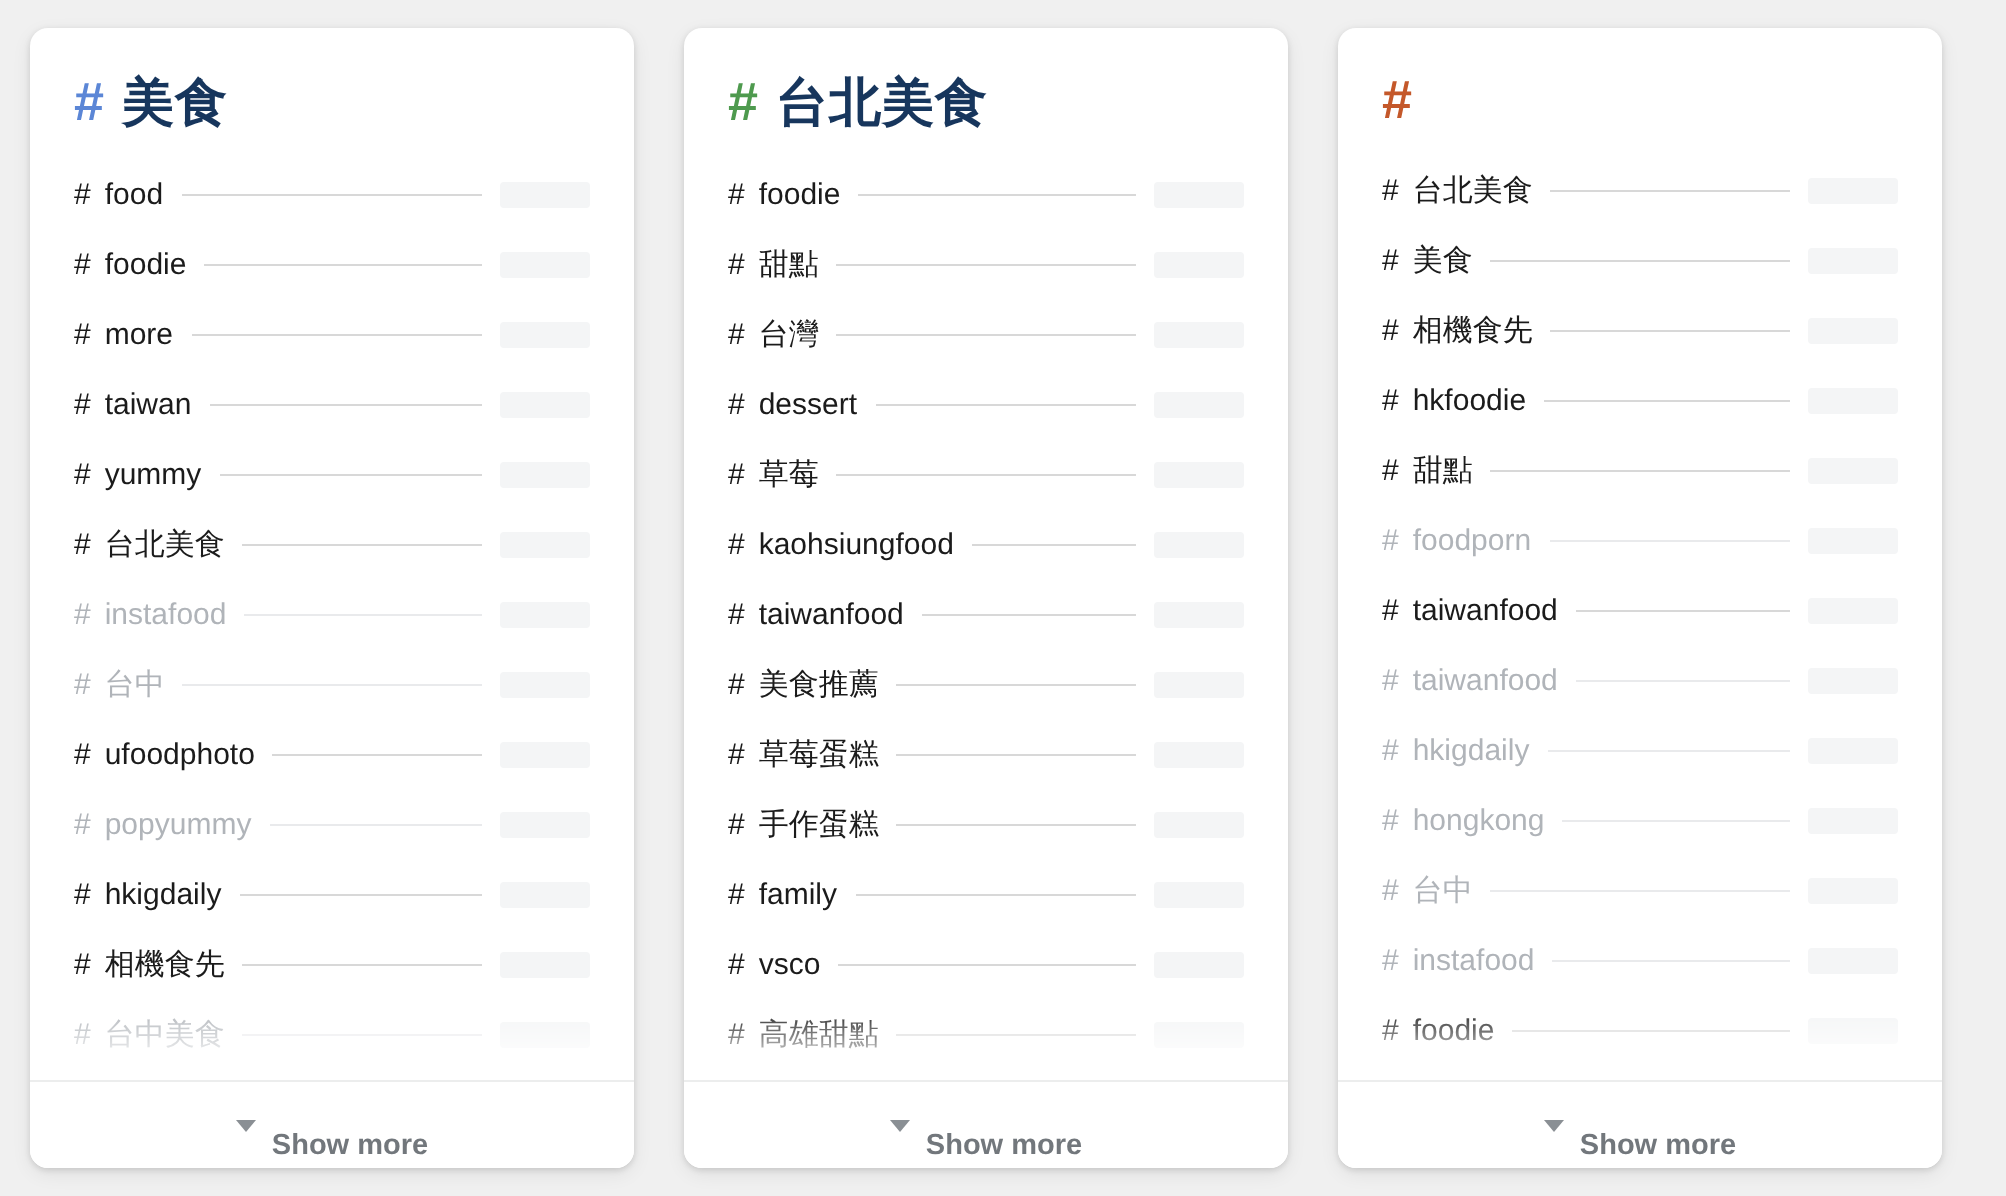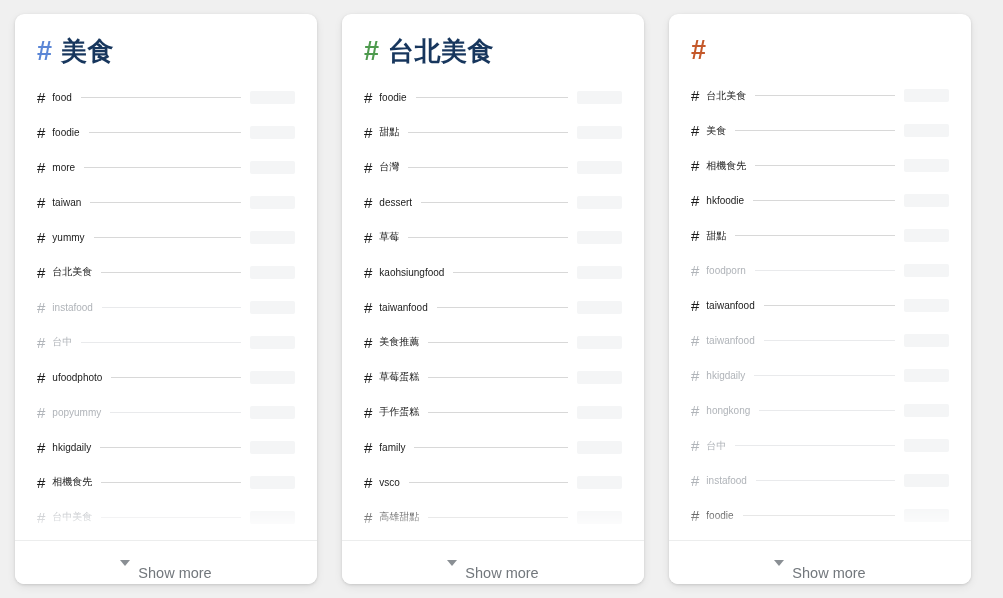--- a/index.html
+++ b/index.html
@@ -60,21 +60,21 @@
     height: 35px;
     flex: none;
   }
   .row-hash {
     font-size: 15px;
     color: #1b1b1b;
     margin-right: 7px;
     flex: none;
   }
   .row-label {
-    font-size: 10px;
+    font-size: 15px;
     color: #1b1b1b;
     white-space: nowrap;
     flex: none;
   }
   .leader {
     flex: 1 1 auto;
     height: 1px;
     background: #d8d8d8;
     margin: 0 9px;
     min-width: 8px;
@@ -108,21 +108,21 @@
     cursor: pointer;
   }
   .caret {
     width: 0; height: 0;
     border-left: 5px solid transparent;
     border-right: 5px solid transparent;
     border-top: 6px solid #8a8f94;
   }
   .footer-label {
     font-size: 14.5px;
-    font-weight: normal;
+    font-weight: bold;
     color: #72777c;
     margin-top: 21px;
   }
 </style>
 </head>
 <body>
 
 <div class="board">
     <div class="card">
       <div class="card-header">

